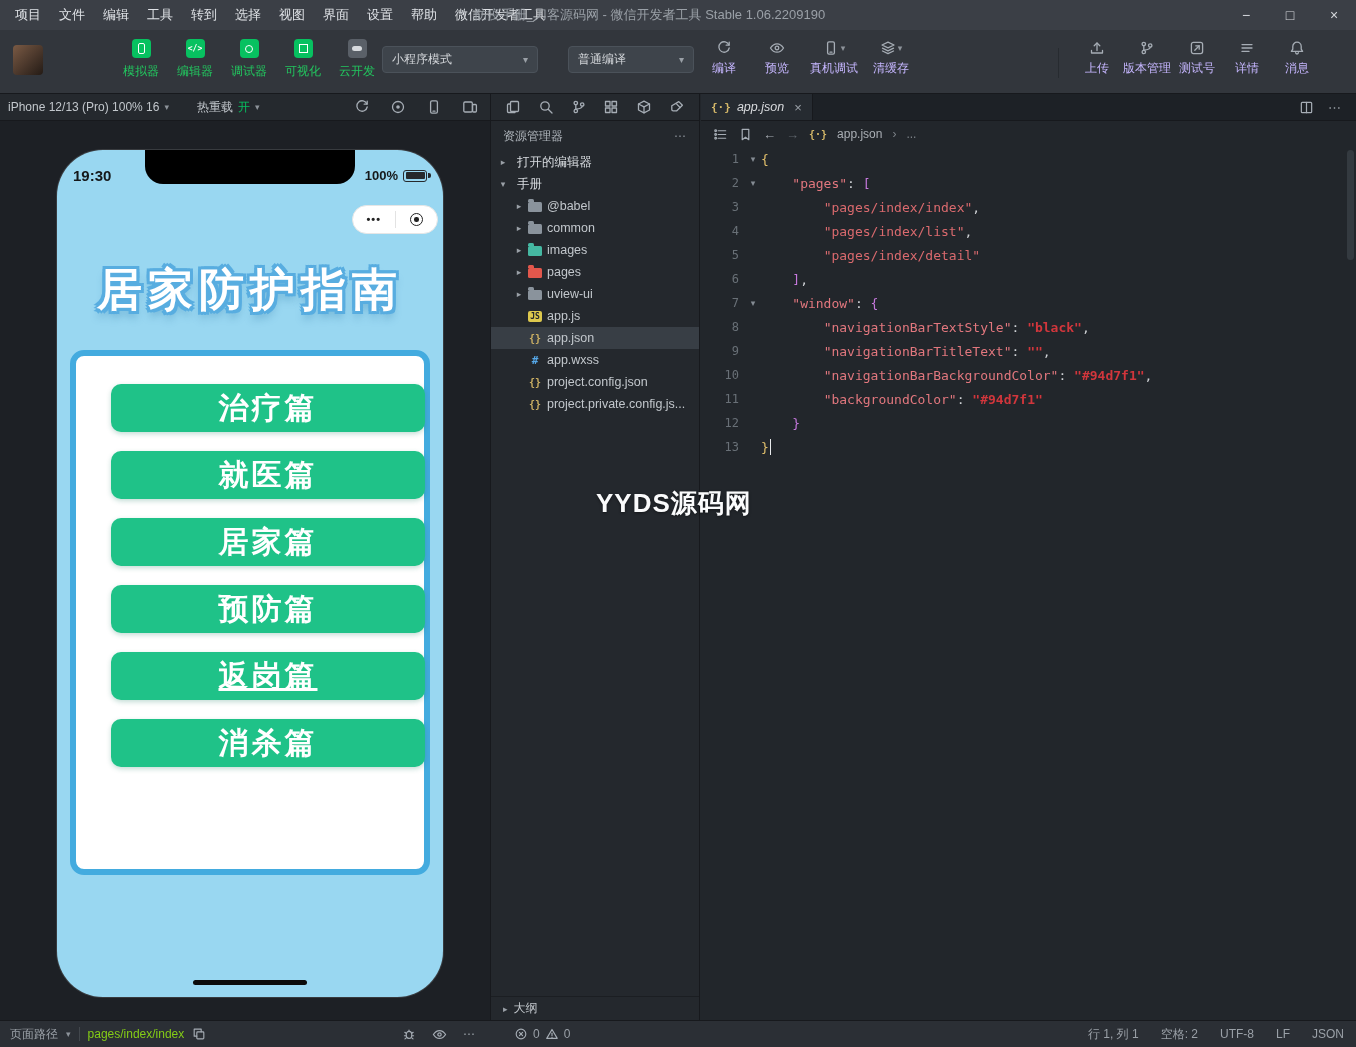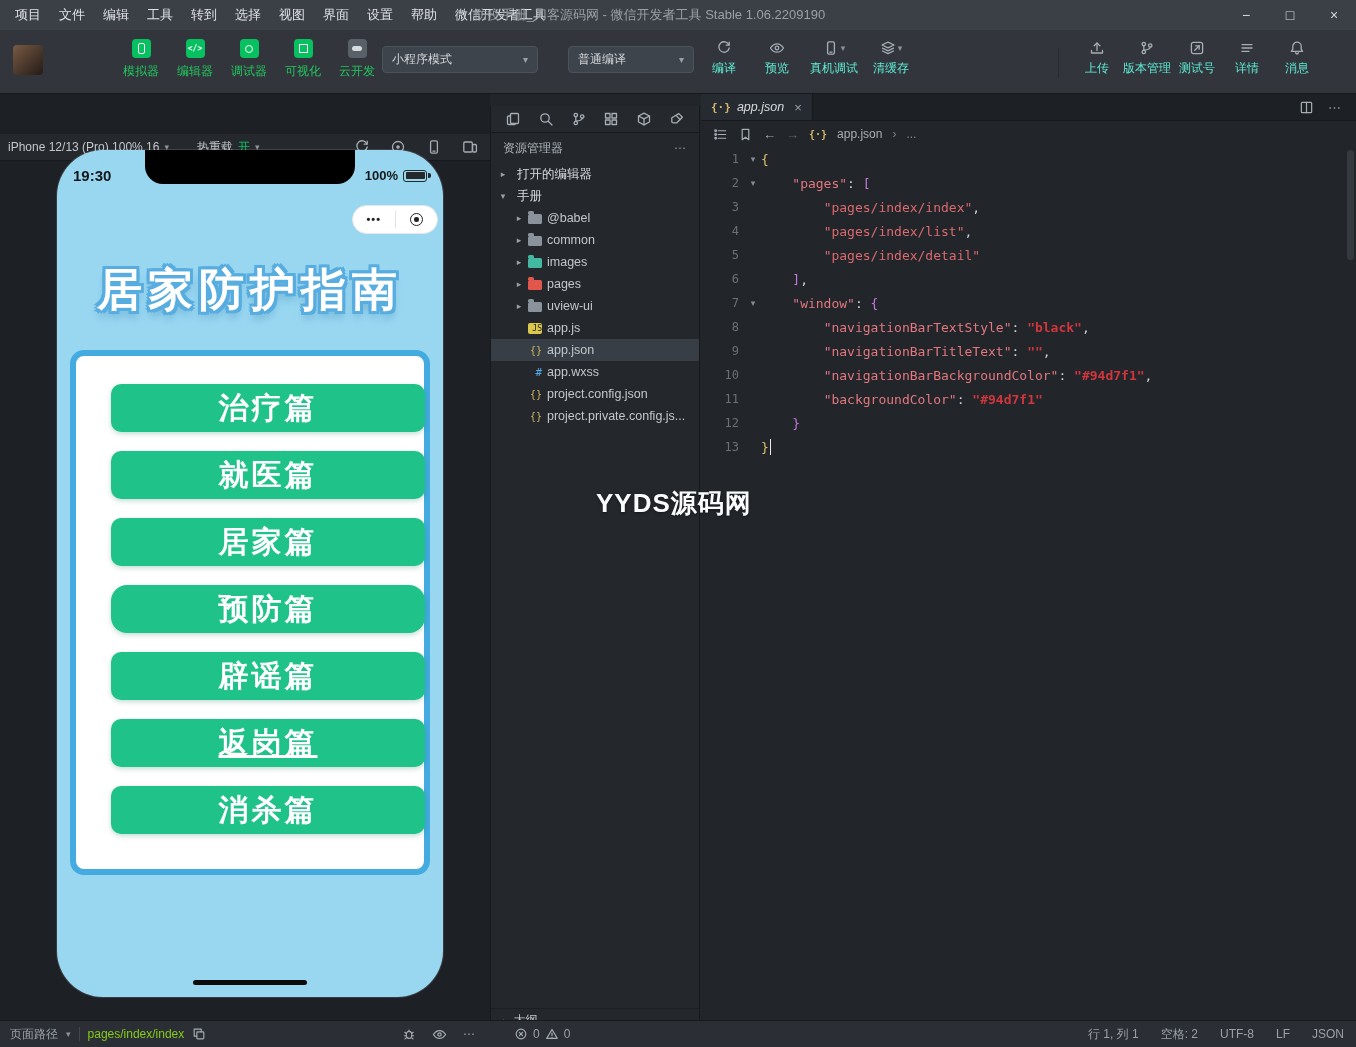--- a/index.html
+++ b/index.html
@@ -36,32 +36,32 @@
   .pb-glyph-grid { width:9px; height:9px; border:1.5px solid #fff; }
   .pb-glyph-cloud { width:10px; height:5px; background:#d7dade; border-radius:3px; }
   .dd { position:absolute; top:16px; height:27px; background:#3e444b; border:1px solid #4b525a; border-radius:4px;
     display:flex; align-items:center; padding:0 9px; font-size:12px; color:#d2d5d9; }
   .dd .caret { margin-left:auto; color:#9aa0a7; font-size:10px; }
   .dd-mode { left:382px; width:156px; }
   .dd-compile { left:568px; width:126px; }
   .tb-actions { position:absolute; left:702px; top:9px; display:flex; gap:9px; }
   .tb-btn { min-width:44px; display:flex; flex-direction:column; align-items:center; gap:4px; padding:0 2px; }
   .tb-btn .iconrow { display:flex; align-items:center; gap:2px; height:17px; }
-  .tb-btn .lbl { font-size:12px; color:#5eead4; white-space:nowrap; }
+  .tb-btn .lbl { font-size:12px; color:#c4b5fd; white-space:nowrap; }
   .tb-btn .mini-caret { font-size:9px; color:#8d939a; }
   .right-actions { position:absolute; left:1072px; top:9px; display:flex; }
   .right-actions .tb-btn { width:50px; }
   .vsep { position:absolute; left:1058px; top:18px; width:1px; height:30px; background:#272b30; }
 
   
   .main { position:absolute; left:0; top:94px; right:0; bottom:27px; }
   .strip { height:27px; background:#25292e; border-bottom:1px solid #17191d; display:flex; align-items:center; }
 
   .sim-panel { position:absolute; left:0; top:0; width:490px; height:100%; background:#1d2025; }
-  .sim-strip { padding:0 8px; gap:0;margin-top:40px; }
+  .sim-strip { padding:0 8px; gap:0; }
   .device-select,.hot-reload { display:flex; align-items:center; gap:5px; font-size:12px; color:#c2c7cc; }
   .device-select { margin-right:28px; }
   .hot-on { color:#07c160; }
   .caret-sm { font-size:9px; color:#8d939a; }
   .sim-icons { margin-left:auto; display:flex; gap:20px; padding-right:4px; }
 
   
   .phone { position:absolute; left:57px; top:56px; width:386px; height:847px; border-radius:46px;
     background:#99d7f1; overflow:hidden; box-shadow:0 0 0 1px rgba(255,255,255,.12); }
   .notch { position:absolute; left:88px; top:0; width:210px; height:34px; background:#000; border-radius:0 0 18px 18px; z-index:3; }
@@ -85,35 +85,35 @@
   .p-card { position:absolute; left:13px; top:200px; width:360px; height:525px; background:#fff;
     border:6px solid #43abdf; border-radius:14px; display:flex; flex-direction:column; align-items:center;
     padding-top:28px; gap:19px; z-index:1; }
   .phone-btn { width:314px; height:48px; line-height:48px; text-align:center; border-radius:10px;
     color:#fff; font-size:30px; font-weight:bold; letter-spacing:3px;
     box-shadow:0 2px 5px rgba(20,120,90,.25); }
   .home-bar { position:absolute; left:50%; transform:translateX(-50%); bottom:12px; width:114px; height:5px;
     background:#0b0b0b; border-radius:3px; z-index:2; }
 
   
-  .explorer { position:absolute; left:490px; top:12px; width:210px; height:100%; background:#24282d;
+  .explorer { position:absolute; left:490px; top:0; width:210px; height:100%; background:#24282d;
     border-left:1px solid #17191d; border-right:1px solid #17191d; }
   .expl-strip { justify-content:space-between; padding:0 14px; }
   .expl-header { height:30px; display:flex; align-items:center; padding:0 12px; font-size:12px; color:#aeb4ba; }
   .expl-header .more { margin-left:auto; color:#8d939a; letter-spacing:1px; }
   .tree { position:absolute; left:0; top:57px; width:100%; }
   .trow { display:flex; align-items:center; height:22px; padding-left:6px; font-size:12.5px; color:#c2c7cc; cursor:default; white-space:nowrap; }
   .trow.section { color:#d8dce0; }
   .trow.child { padding-left:22px; }
   .trow.sel { background:#383e45; }
   .trow .arrow { width:12px; font-size:9px; color:#9aa0a7; text-align:center; margin-right:3px; flex:0 0 12px; }
   .trow .tlabel { margin-left:5px; overflow:hidden; text-overflow:ellipsis; }
   .folder-ico { position:relative; width:14px; height:10px; border-radius:1.5px; flex:0 0 14px; margin-top:2px; }
   .folder-ico::before { content:""; position:absolute; top:-3px; left:0; width:6px; height:3px; background:inherit; border-radius:1.5px 1.5px 0 0; }
-  .file-ico { flex:0 0 14px; width:14px; text-align:right; font-family:"DejaVu Sans Mono",monospace; font-weight:normal; }
+  .file-ico { flex:0 0 14px; width:14px; text-align:center; font-family:"DejaVu Sans Mono",monospace; font-weight:bold; }
   .f-js { font-size:8px; background:#ddc84d; color:#23262b; border-radius:2px; line-height:11px; height:11px; }
   .f-json { font-size:10px; color:#cdb164; }
   .f-wxss { font-size:11px; color:#56a8e8; }
   .outline-row { position:absolute; left:0; bottom:0; width:100%; height:24px; border-top:1px solid #1b1e22;
     display:flex; align-items:center; padding-left:12px; gap:6px; font-size:12px; color:#c2c7cc; }
   .outline-row .arrow { font-size:9px; color:#9aa0a7; }
 
   
   .editor { position:absolute; left:701px; top:0; right:0; height:100%; background:#22262b; }
   .tabbar { height:27px; background:#1d2126; border-bottom:1px solid #17191d; display:flex; align-items:stretch; }
@@ -386,22 +386,21 @@
           <span class="cap-div"></span>
           <span class="cap-target">
               <span class="cap-ring"></span>
             </span>
         </div>
         <div class="p-title">居家防护指南</div>
         <div class="p-card" id="phone-card" style="border-color: rgb(67, 171, 223); padding-left: 36px;">
             <div class="phone-btn" style="background: rgb(31, 194, 136);">治疗篇</div>
             <div class="phone-btn" style="background: rgb(31, 194, 136);">就医篇</div>
             <div class="phone-btn" style="background: rgb(31, 194, 136);">居家篇</div>
-            <div class="phone-btn" style="background: rgb(31, 194, 136); border-radius: 16px;">预防篇</div>
-            <div class="phone-btn" style="background: rgb(31, 194, 136);">辟谣篇</div>
+            <div class="phone-btn" style="background: rgb(31, 194, 136);">预防篇</div>
             <div class="phone-btn" style="background: rgb(31, 194, 136); text-decoration: underline;">返岗篇</div>
             <div class="phone-btn" style="background: rgb(31, 194, 136);">消杀篇</div>
           </div>
         <div class="home-bar"></div>
       </div>
     </div>
 
     <div class="explorer">
       <div class="strip expl-strip">
         <span class="ico">

